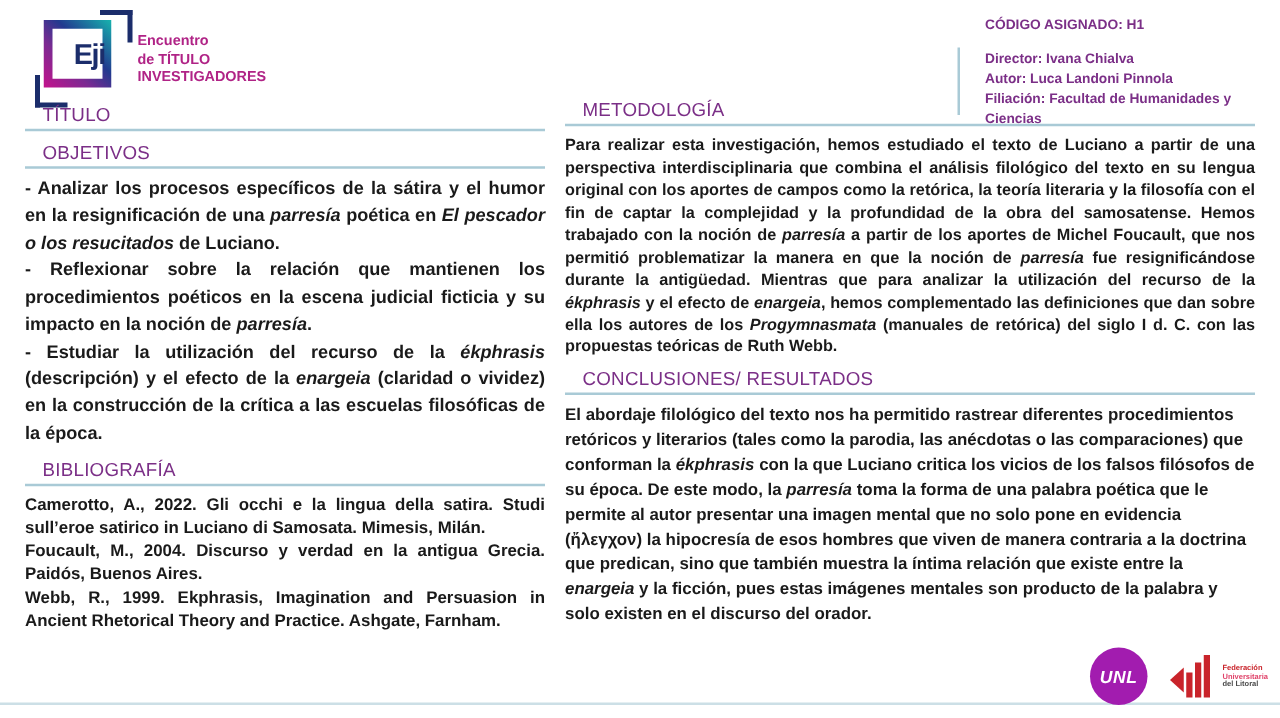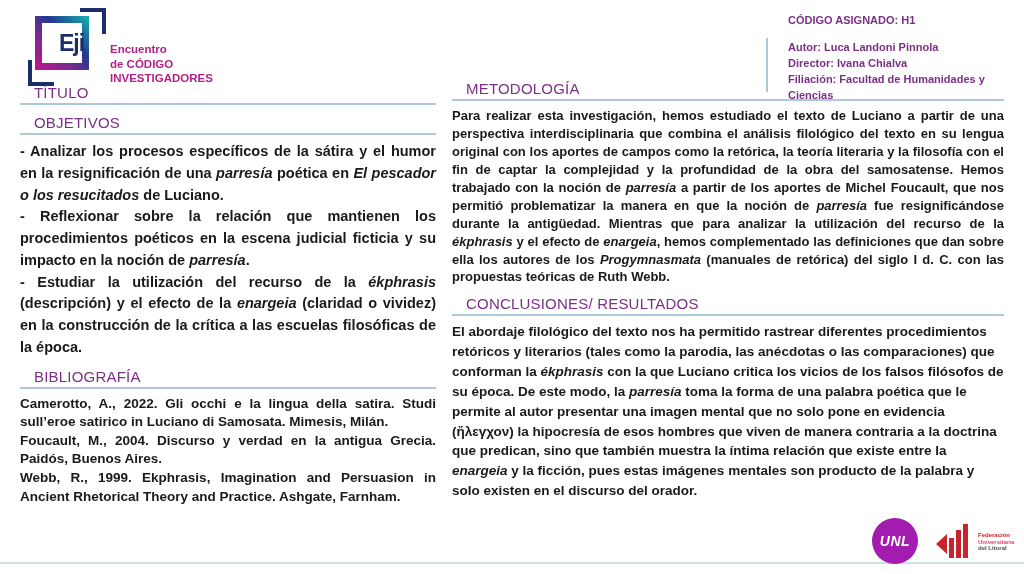--- a/index.html
+++ b/index.html
@@ -10,21 +10,21 @@
   }
   
   .eji-logo{position:absolute;left:28px;top:8px;width:78px;height:78px;}
   .eji-bracket{position:absolute;width:22px;height:22px;}
   .eji-bracket.tr{top:0;right:0;border-top:4px solid #1b2d6b;border-right:4px solid #1b2d6b;}
   .eji-bracket.bl{bottom:0;left:0;border-bottom:4px solid #1b2d6b;border-left:4px solid #1b2d6b;}
   .eji-square{position:absolute;left:7px;top:8px;width:54px;height:54px;
     background:linear-gradient(45deg,#c4128c 0%,#7a2a92 35%,#223a8f 60%,#17b3ae 100%);}
   .eji-inner{position:absolute;inset:7px;background:#ffffff;display:flex;align-items:center;justify-content:center;
     color:#1b2d6b;font-weight:bold;font-size:23px;letter-spacing:-1px;padding-left:19px;}
-  .eji-text{position:absolute;left:110px;top:42px;color:#b02386;font-weight:bold;
+  .eji-text{position:absolute;left:110px;top:26px;color:#b02386;font-weight:bold;
     font-size:11.5px;line-height:1.28;}
   
   .code-label{position:absolute;left:788px;top:14px;color:#7b2f87;font-weight:bold;font-size:11px;}
   .credits-rule{position:absolute;left:766px;top:38px;width:2px;height:54px;background:#a9cad6;}
   .credits{position:absolute;left:788px;top:40px;color:#7b2f87;font-weight:bold;font-size:11px;line-height:1.45;}
   
   .col{position:absolute;}
   .col-left{left:20px;top:84px;width:416px;}
   .col-right{left:452px;top:80px;width:552px;}
   .sec-head{color:#7b2f87;font-weight:normal;font-size:15px;margin:0 0 2px 14px;letter-spacing:.2px;}
@@ -53,29 +53,29 @@
 
 <div class="eji-logo">
   <span class="eji-bracket tr"></span>
   <span class="eji-bracket bl"></span>
   <div class="eji-square">
     <div class="eji-inner">Eji</div>
   </div>
 </div>
 <div class="eji-text">
   <div>Encuentro</div>
-  <div>de CÓDIGO</div>
+  <div>de TÍTULO</div>
   <div>INVESTIGADORES</div>
 </div>
 
 <div class="code-label">CÓDIGO ASIGNADO: H1</div>
 <div class="credits-rule"></div>
 <div class="credits">
+  <div>Director: Ivana Chialva</div>
   <div>Autor: Luca Landoni Pinnola</div>
-  <div>Director: Ivana Chialva</div>
   <div>Filiación: Facultad de Humanidades y Ciencias</div>
 </div>
 
 <div class="col col-left">
 
   <h2 class="sec-head">TÍTULO</h2>
   <div class="sec-rule"></div>
 
   <h2 class="sec-head sec-gap">OBJETIVOS</h2>
   <div class="sec-rule"></div>

